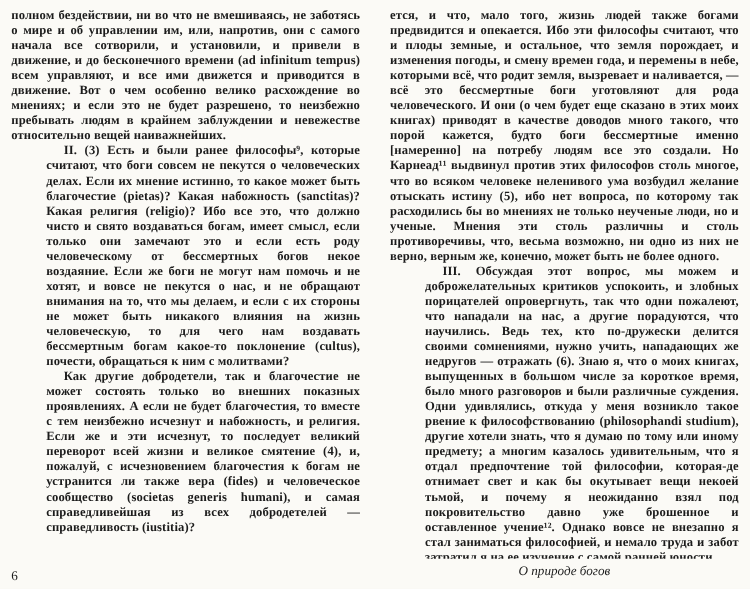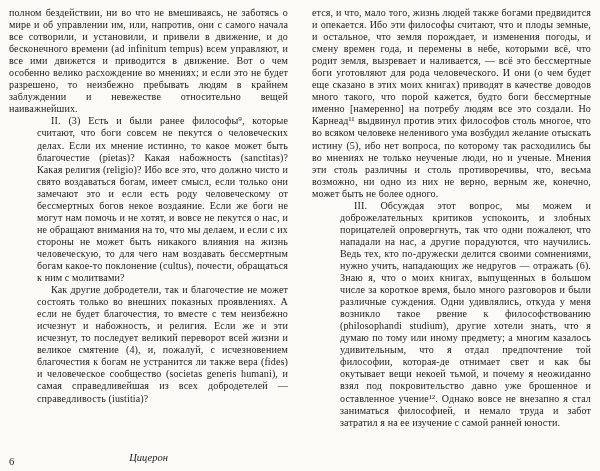--- a/index.html
+++ b/index.html
@@ -26,21 +26,21 @@
   .text-block {
     height: 440px;
     overflow: hidden;
     text-align: justify;
     font-size: 10.1px;
     line-height: 12.05px;
     letter-spacing: 0.1px;
     hyphens: auto;
     -webkit-hyphens: auto;
   }
-  .para { margin: 0; }
+  .para { margin: 0; font-weight: bold; }
   .para.indent { text-indent: 14px; margin-left: 28px; }
   .footer {
     position: absolute;
     left: 0; right: 0; bottom: 0;
     height: 15px;
     font-size: 10.5px;
     display: flex;
     align-items: baseline;
   }
   .footer .pagenum {
@@ -60,24 +60,26 @@
 <div class="spread">
 
   <div class="page-col">
     <div class="text-block" id="left-text">
         <p class="para">полном бездействии, ни во что не вмешиваясь, не заботясь о мире и об управлении им, или, напротив, они с самого начала все сотворили, и установили, и привели в движение, и до бесконечного времени (ad infinitum tempus) всем управляют, и все ими движется и приводится в движение. Вот о чем особенно велико расхождение во мнениях; и если это не будет разрешено, то неизбежно пребывать людям в крайнем заблуждении и невежестве относительно вещей наиважнейших.</p>
         <p class="para indent">II. (3) Есть и были ранее философы⁹, которые считают, что боги совсем не пекутся о человеческих делах. Если их мнение истинно, то какое может быть благочестие (pietas)? Какая набожность (sanctitas)? Какая религия (religio)? Ибо все это, что должно чисто и свято воздаваться богам, имеет смысл, если только они замечают это и если есть роду человеческому от бессмертных богов некое воздаяние. Если же боги не могут нам помочь и не хотят, и вовсе не пекутся о нас, и не обращают внимания на то, что мы делаем, и если с их стороны не может быть никакого влияния на жизнь человеческую, то для чего нам воздавать бессмертным богам какое-то поклонение (cultus), почести, обращаться к ним с молитвами?</p>
         <p class="para indent">Как другие добродетели, так и благочестие не может состоять только во внешних показных проявлениях. А если не будет благочестия, то вместе с тем неизбежно исчезнут и набожность, и религия. Если же и эти исчезнут, то последует великий переворот всей жизни и великое смятение (4), и, пожалуй, с исчезновением благочестия к богам не устранится ли также вера (fides) и человеческое сообщество (societas generis humani), и самая справедливейшая из всех добродетелей — справедливость (iustitia)?</p>
       </div>
     <div class="footer">
       <span class="pagenum">6</span>
-      <span class="running">Цицерон</span>
     </div>
   </div>
 
   <div class="page-col">
     <div class="text-block" id="right-text">
         <p class="para">ется, и что, мало того, жизнь людей также богами предвидится и опекается. Ибо эти философы считают, что и плоды земные, и остальное, что земля порождает, и изменения погоды, и смену времен года, и перемены в небе, которыми всё, что родит земля, вызревает и наливается, — всё это бессмертные боги уготовляют для рода человеческого. И они (о чем будет еще сказано в этих моих книгах) приводят в качестве доводов много такого, что порой кажется, будто боги бессмертные именно [намеренно] на потребу людям все это создали. Но Карнеад¹¹ выдвинул против этих философов столь многое, что во всяком человеке неленивого ума возбудил желание отыскать истину (5), ибо нет вопроса, по которому так расходились бы во мнениях не только неученые люди, но и ученые. Мнения эти столь различны и столь противоречивы, что, весьма возможно, ни одно из них не верно, верным же, конечно, может быть не более одного.</p>
         <p class="para indent">III. Обсуждая этот вопрос, мы можем и доброжелательных критиков успокоить, и злобных порицателей опровергнуть, так что одни пожалеют, что нападали на нас, а другие порадуются, что научились. Ведь тех, кто по-дружески делится своими сомнениями, нужно учить, нападающих же недругов — отражать (6). Знаю я, что о моих книгах, выпущенных в большом числе за короткое время, было много разговоров и были различные суждения. Одни удивлялись, откуда у меня возникло такое рвение к философствованию (philosophandi studium), другие хотели знать, что я думаю по тому или иному предмету; а многим казалось удивительным, что я отдал предпочтение той философии, которая-де отнимает свет и как бы окутывает вещи некоей тьмой, и почему я неожиданно взял под покровительство давно уже брошенное и оставленное учение¹². Однако вовсе не внезапно я стал заниматься философией, и немало труда и забот затратил я на ее изучение с самой ранней юности.</p>
       </div>
+    <div class="footer">
+      <span class="running">О природе богов</span>
+    </div>
   </div>
 
 </div>
 
 </body></html>

